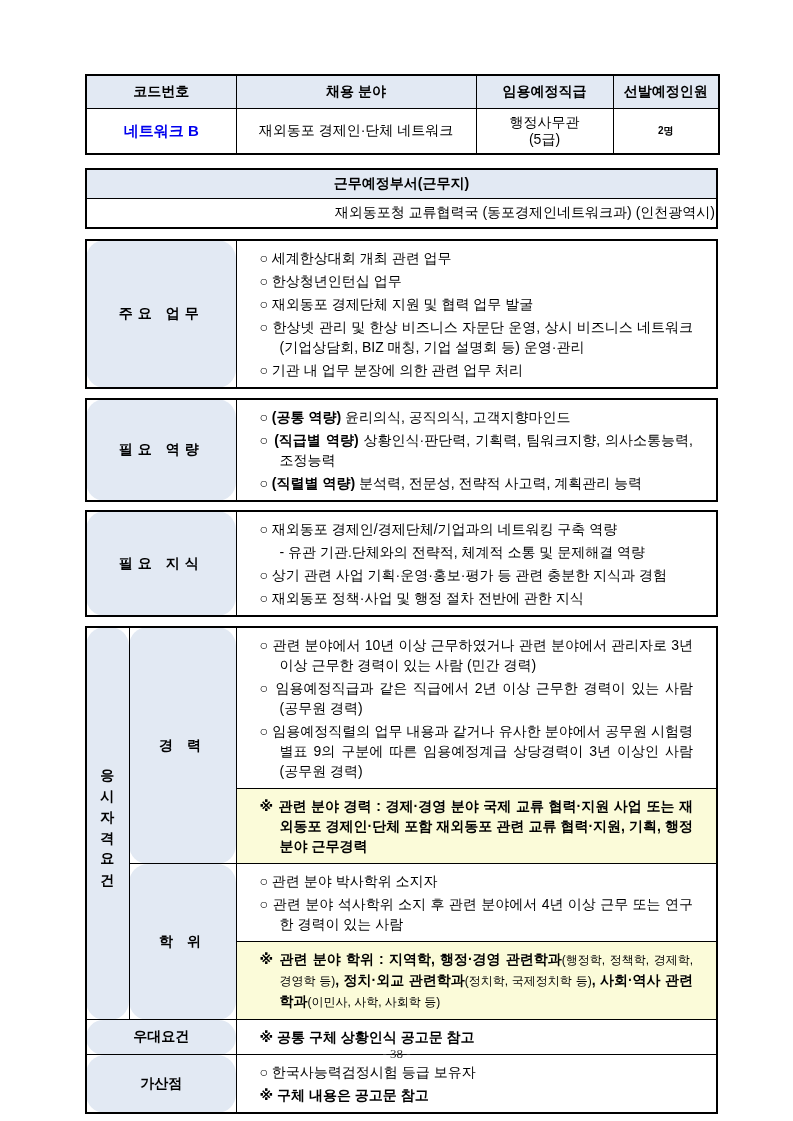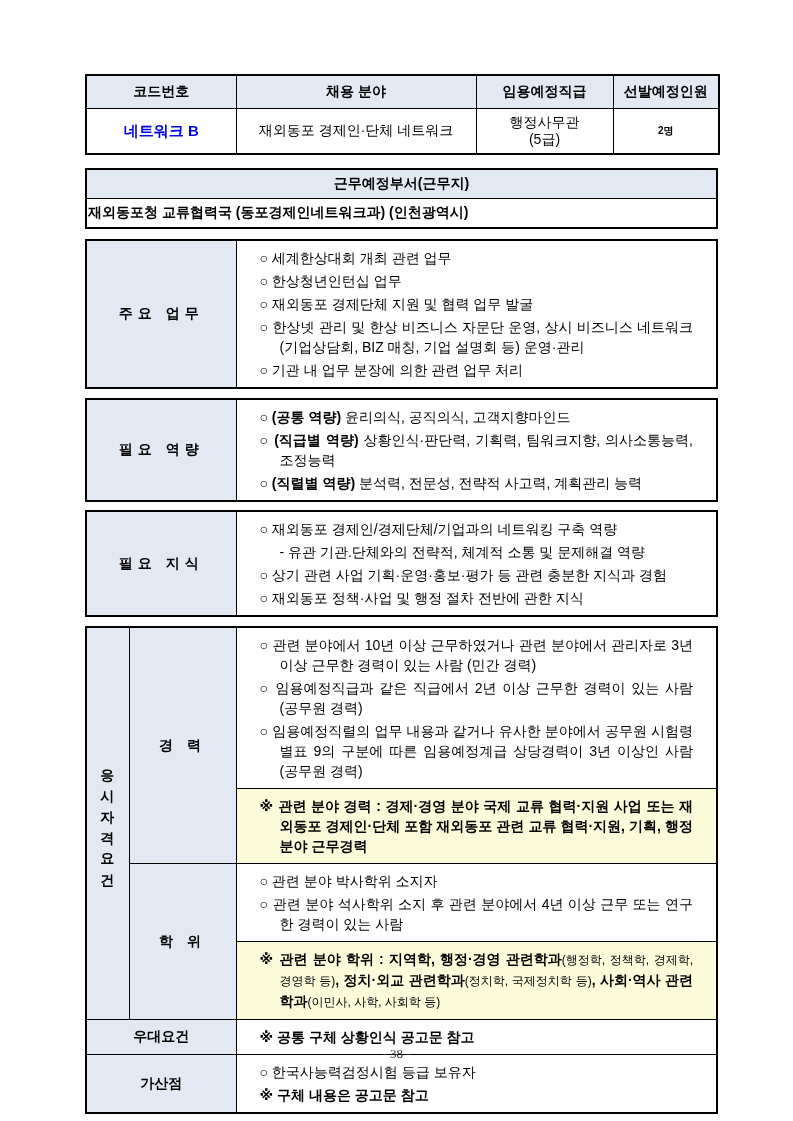--- a/index.html
+++ b/index.html
@@ -6,27 +6,27 @@
   .page{position:relative;width:793px;height:1121px;background:#ffffff;overflow:hidden;
         font-family:"Liberation Sans","DejaVu Sans",sans-serif;color:#000;}
   .doc{position:absolute;left:85px;top:74px;width:633px;}
   table{border-collapse:collapse;table-layout:fixed;width:633px;border:2px solid #000;}
   td{border:1px solid #000;vertical-align:middle;font-size:14px;}
   .t1{margin-bottom:13px;}
   .t2{margin-bottom:10px;border-radius:9px;}
   .t3{margin-bottom:9px;}
   .t4{margin-bottom:8px;}
   .t5{margin-bottom:9px;}
-  .lbl{background:#e2e9f3;text-align:center;font-weight:700;padding:3px 2px;}
+  .lbl{background:#e2e9f3;text-align:center;font-weight:700;padding:3px 2px;border-radius:19px;}
   .hdr{background:#e2e9f3;text-align:center;font-weight:700;height:28px;padding:2px;}
   .code-cell{color:#0000ee;font-weight:700;font-size:15px;text-align:center;height:42px;}
   .field-cell{text-align:center;margin-top:20px;}
   .grade-cell{text-align:center;line-height:17px;padding:2px;}
   .count-cell{text-align:center;font-weight:700;font-size:10px;}
-  .dept-row{text-align:left;height:26px;font-weight:bold;}
+  .dept-row{text-align:right;height:26px;}
   .content{padding:4px 23px;vertical-align:middle;margin-top:20px;}
   .item{line-height:20px;margin:3px 0;text-align:justify;padding-left:20px;text-indent:-20px;}
   .item.indent{padding-left:30px;text-indent:-10px;}
   .b{font-weight:700;}
   .sm{font-size:12px;font-weight:400;}
   .hl{background:#fbfbd9;}
   .vert{writing-mode:vertical-lr;text-orientation:upright;letter-spacing:7px;
         font-weight:700;display:inline-block;}
   .sp{letter-spacing:5px;}
   .pageno{position:absolute;left:0;width:793px;top:1046px;text-align:center;

